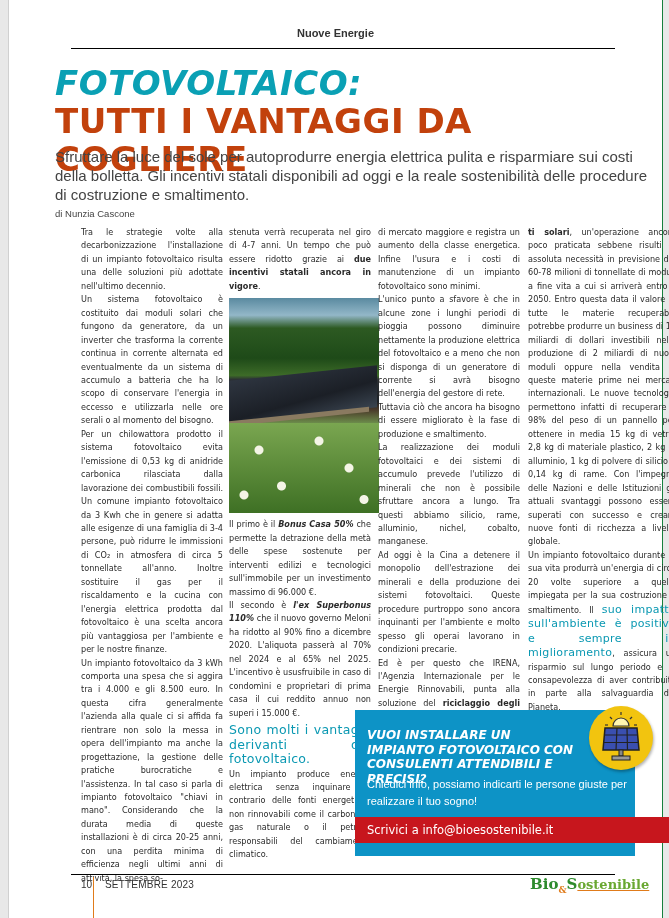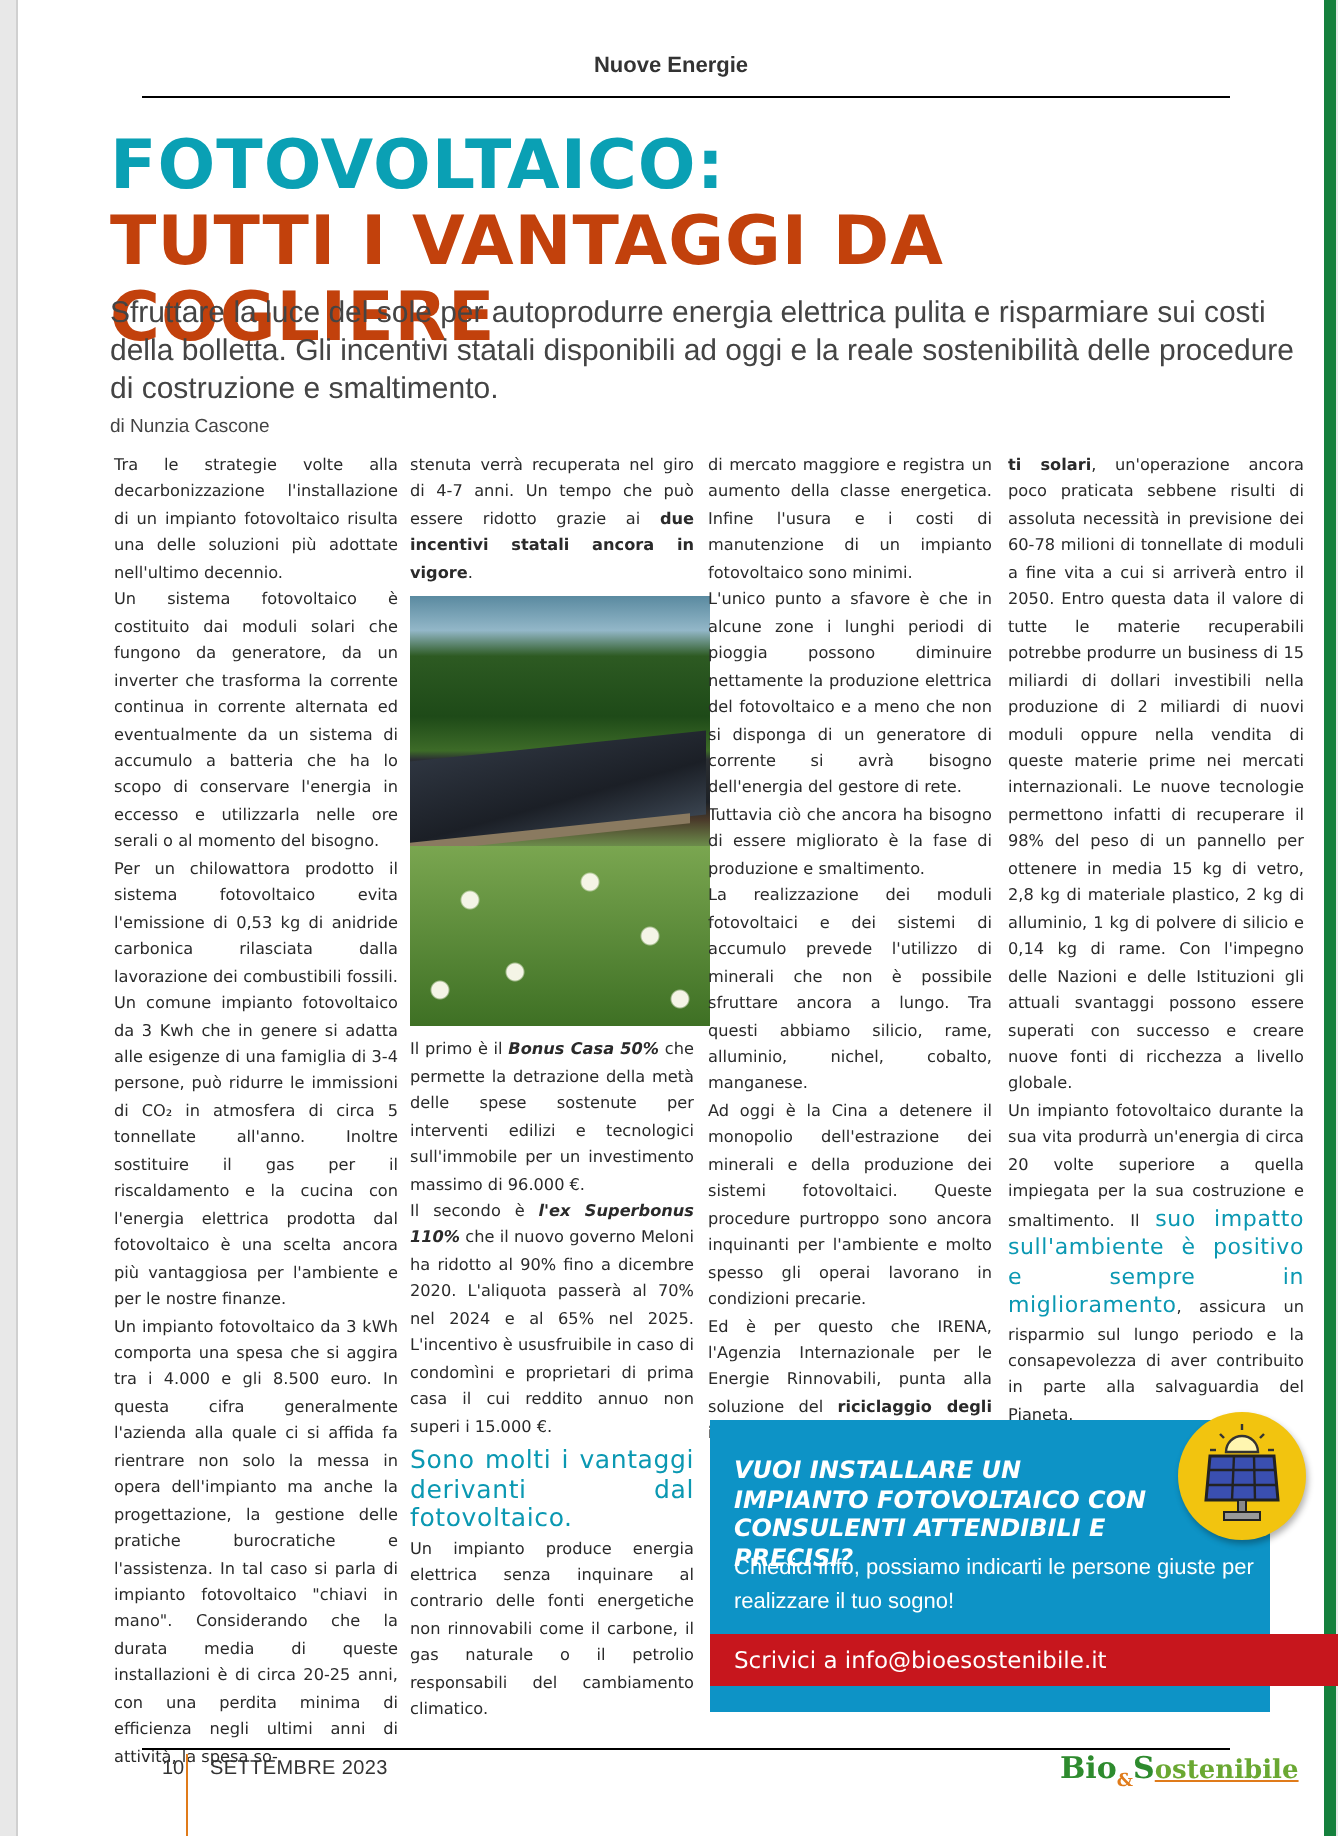--- a/index.html
+++ b/index.html
@@ -1,25 +1,25 @@
 <!DOCTYPE html>
 <html><head>
 <meta charset="utf-8">
 <style>
   html, body { margin:0; padding:0; }
   body { width:669px; height:918px; background:#e8e8e8; position:relative; overflow:hidden; font-family:"Liberation Sans", sans-serif; }
-  .page { position:absolute; left:8px; top:0; width:653px; height:918px; background:#fff; border-left:1px solid #d0d0d0; border-right:6px solid #15803d; }
+  .page { position:absolute; left:8px; top:0; width:653px; height:918px; background:#fff; border-left:1px solid #d0d0d0; border-right:1px solid #15803d; }
   .section-label { position:absolute; left:0; width:100%; top:27px; text-align:center; font-size:11px; font-weight:bold; color:#333; }
   .top-rule { position:absolute; left:62px; top:48px; width:544px; height:1px; background:#000; }
   .title { position:absolute; left:46px; top:64px; font-weight:900; font-family:"DejaVu Sans", sans-serif; letter-spacing:0.5px; line-height:38px; }
-  .title .l1 { color:#0aa0b4; font-size:34px; display:block; }
+  .title .l1 { color:#0aa0b4; font-size:34px; display:block;font-style:italic; }
   .title .l2 { color:#c2410c; font-size:34px; display:block; }
   .lead { position:absolute; left:46px; top:147px; width:600px; font-size:15px; line-height:19px; color:#444; }
   .byline { position:absolute; left:46px; top:208px; font-size:9.5px; color:#444; }
-  .col { position:absolute; top:226px; width:142px; font-family:"DejaVu Sans", sans-serif; font-size:8.1px; line-height:13.45px; color:#2a2a2a; text-align:justify; hyphens:manual; }
+  .col { position:absolute; top:226px; width:142px; font-family:"DejaVu Sans", sans-serif; font-size:8.1px; line-height:13.45px; color:#2a2a2a; text-align:justify; hyphens:manual;margin-left:24px; }
   .col p { margin:0; }
   .c1 { left:48px; }
   .c2 { left:196px; }
   .c3 { left:345px; }
   .c4 { left:495px; width:148px; }
   .col b { font-weight:bold; }
   .col i { font-style:italic; font-weight:bold; }
   .subhead { color:#0a98b2; font-size:12.5px; line-height:14.5px; margin:3px 0 1px; letter-spacing:0.3px; }
   .hl { color:#0a98b2; font-size:11px; letter-spacing:0.3px; }
   .photo { width:150px; height:215px; margin:5px 0 5px; position:relative; overflow:hidden;

